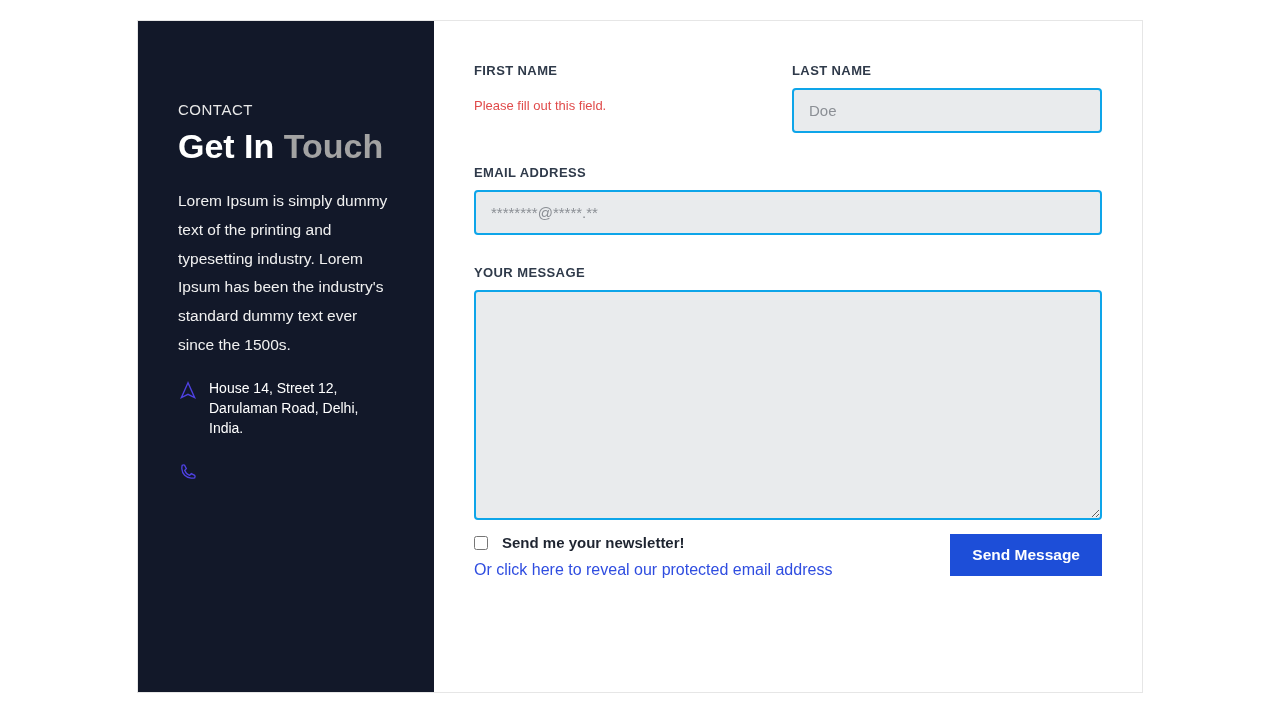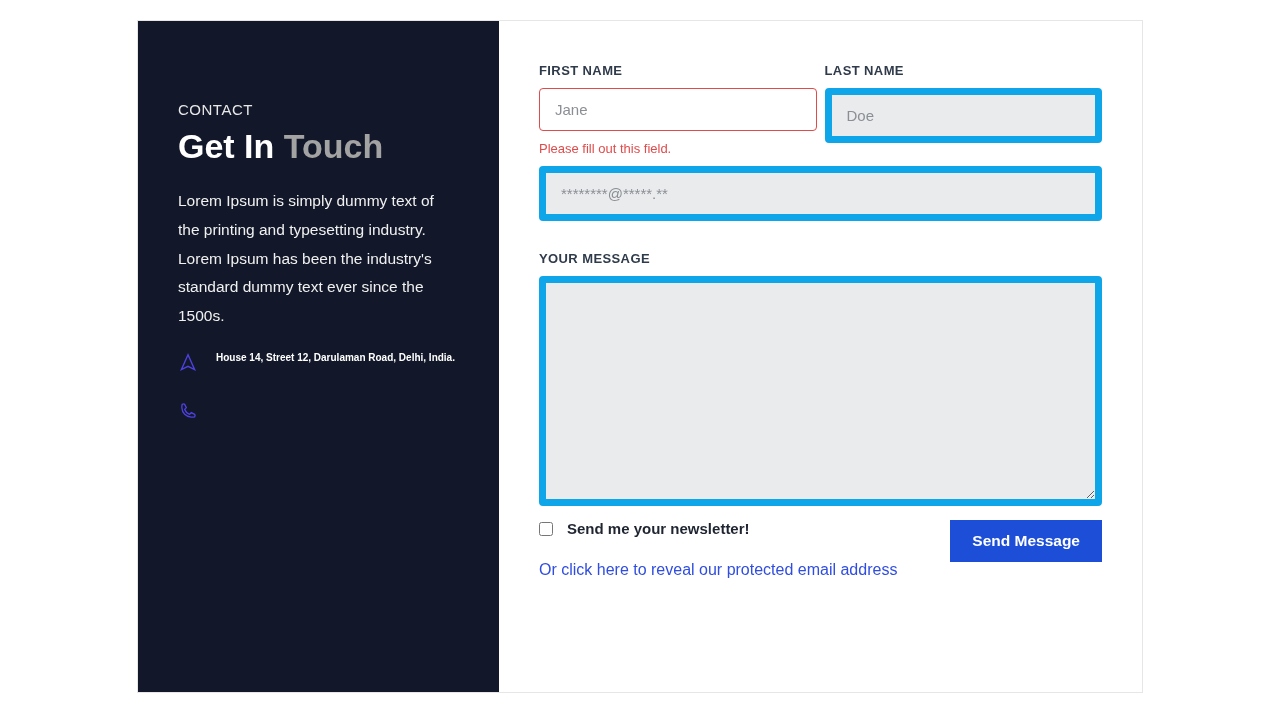--- a/index.html
+++ b/index.html
@@ -1,47 +1,47 @@
 <!DOCTYPE html>
 <html><head>
 <meta charset="utf-8">
 <style>
   * { box-sizing: border-box; margin: 0; padding: 0; }
   html, body { width: 1280px; height: 720px; font-family: "Segoe UI", Arial, sans-serif; background: #fff; }
   .page { padding: 20px 137px 0 137px; }
   .card { display: flex; border: 1px solid #e6e6e6; width: 1006px; height: 673px; }
-  .sidebar { width: 361px; background: #121829; color: #fff; padding: 80px 40px 40px 40px; }
+  .sidebar { width: 296px; background: #121829; color: #fff; padding: 80px 40px 40px 40px; }
   .eyebrow { font-size: 15px; letter-spacing: 0.5px; color: #e8e8e8; margin-bottom: 10px; }
   .heading { font-size: 34px; font-weight: 800; line-height: 1.1; margin-bottom: 22px; }
   .heading .accent { color: #a3a3a3; }
   .desc { font-size: 15.5px; line-height: 1.85; color: #f0f0f0; margin-bottom: 20px; }
-  .info-row { display: flex; align-items: flex-start; gap: 18px; margin-bottom: 22px; font-size: 10px; line-height: 1.4; font-weight: bold; }
+  .info-row { display: flex; align-items: flex-start; gap: 11px; margin-bottom: 22px; font-size: 14px; line-height: 1.4; }
   .info-row .icon { flex: 0 0 20px; color: #4e41e1; margin-top: 2px; }
   .info-row .icon svg { width: 20px; height: 20px; stroke: #4e41e1; fill: none; stroke-width: 1.6; }
   .info-row .text { flex: 1; }
   .info-row.phone .text, .info-row.hours .text { padding-top: 2px; }
 
   .form-area { flex: 1; padding: 42px 40px 40px 40px; }
-  .row { display: flex; gap: 8px; margin-bottom: 10px; }
+  .row { display: flex; gap: 8px; margin-bottom: 32px; }
   .field { flex: 1; display: flex; flex-direction: column; }
   .label { font-size: 13px; font-weight: 700; letter-spacing: 0.4px; color: #2f3a4a; text-transform: uppercase; margin-bottom: 10px; }
   .input, .textarea {
-    width: 100%; background: #e9ebed; border: 7px solid #0ea5e9;
+    width: 100%; background: #e9ebed; border: 2px solid #0ea5e9;
     border-radius: 4px; padding: 12px 15px; font-size: 15px; color: #333;
     font-family: inherit;
   }
   .input::placeholder, .textarea::placeholder { color: #8b8f95; }
   .input.error { background: #fff; border: 1px solid #e04b4b; }
   .error-msg { color: #e04b4b; font-size: 13px; margin-top: 10px; }
   .textarea { height: 230px; resize: both; }
   .full { width: 100%; }
   .mb-lg { margin-bottom: 30px; }
 
   .footer-row { display: flex; align-items: flex-start; justify-content: space-between; margin-top: 14px; }
-  .newsletter { display: flex; align-items: center; gap: 14px; flex-direction: column; align-items: flex-start; }
+  .newsletter { display: flex; align-items: center; flex-direction: column; align-items: flex-start; }
   .newsletter-line { display: flex; align-items: center; gap: 14px; }
   .newsletter-line input[type="checkbox"] { width: 14px; height: 14px; }
   .newsletter-line label { font-size: 15px; font-weight: 700; color: #1e2430; }
   .reveal-link { color: #2f4de0; font-size: 16px; font-weight: 400; text-decoration: none; margin-top: 10px; display: inline-block; }
   .send-btn {
     background: #1d4ed8; color: #fff; border: none; border-radius: 0;
     padding: 12px 22px; font-size: 15.5px; font-weight: 700; cursor: pointer;
   }
 </style>
 </head>
@@ -73,30 +73,30 @@
             </svg>
         </span>
       </div>
 
     </aside>
 
     <section class="form-area">
       <div class="row">
         <div class="field">
           <span class="label">FIRST NAME</span>
-          <input class="input error" type="text" placeholder="Jane" style="">
           <span class="error-msg">Please fill out this field.</span>
         </div>
         <div class="field">
           <span class="label">LAST NAME</span>
           <input class="input" type="text" placeholder="Doe" style="">
         </div>
       </div>
 
       <div class="field full mb-lg">
+        <span class="label">EMAIL ADDRESS</span>
         <input class="input" type="text" placeholder="********@*****.**" style="">
       </div>
 
       <div class="field full">
         <span class="label">YOUR MESSAGE</span>
         <textarea class="textarea" style=""></textarea>
       </div>
 
       <div class="footer-row">
         <div class="newsletter">

